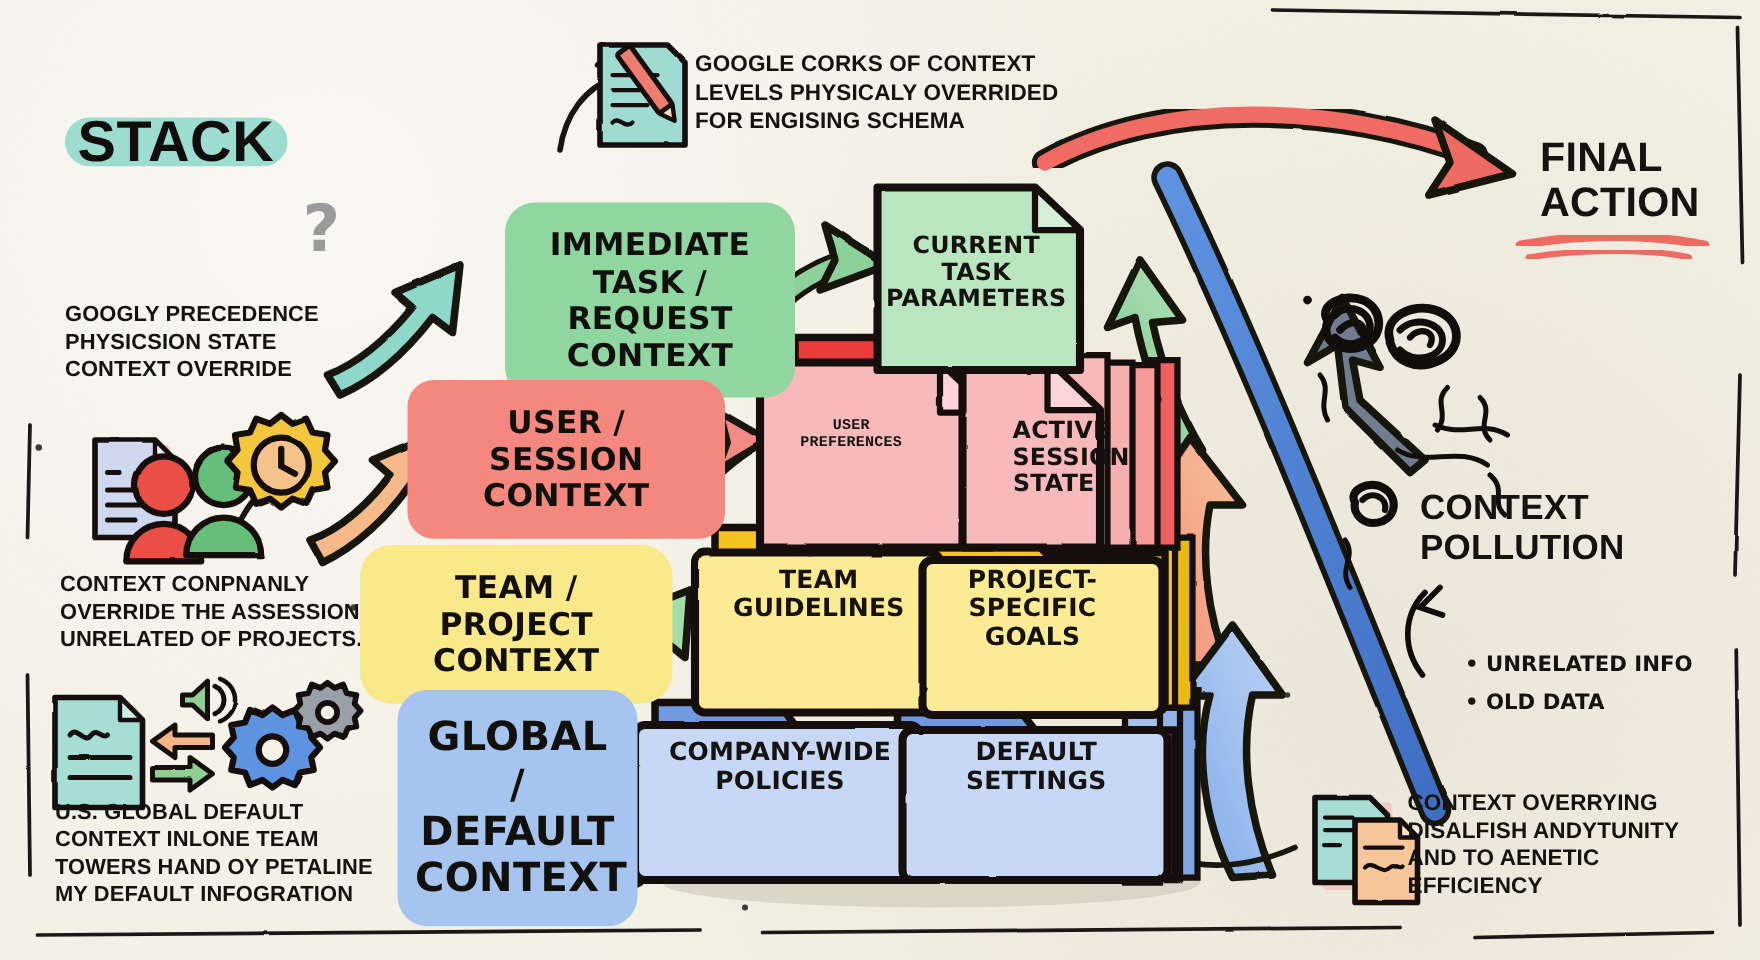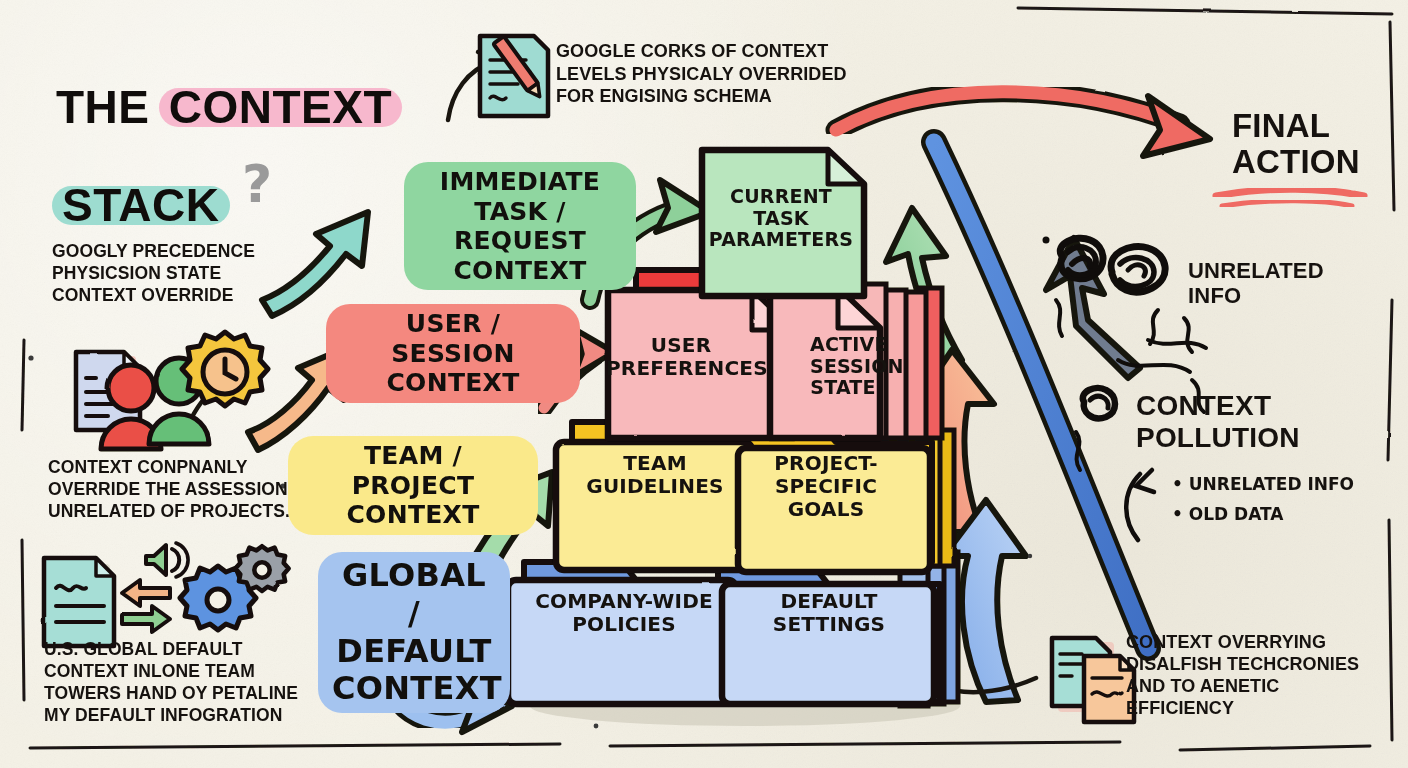--- a/index.html
+++ b/index.html
@@ -50,47 +50,47 @@
   .note { font-size: 17.5px; line-height: 1.26; letter-spacing: .1px; }
 
   
   .pill {
     position: absolute;
     font-weight: bold;
     color: #12100d;
     text-align: center;
     line-height: 1.18;
     letter-spacing: .3px;
-    padding: 5px 14px;
+    padding: 19px 14px;
     border-radius: 24px;
     white-space: pre-line;
   }
   .pill.green { background: #8fd6a0; }
-  .pill.salmon { background: #f4887f; }
+  .pill.salmon { background: #f4887f; border-radius: 21px; }
   .pill.yellow { background: #fae98a; border-radius: 25px; }
   .pill.lblue { background: #a5c4ef; }
 
   
   .ftext {
     position: absolute;
     font-weight: bold;
     color: #15120f;
     text-align: center;
     line-height: 1.14;
     letter-spacing: .2px;
     white-space: pre-line;
     pointer-events: none;
   }
 
   .qmark {
     position: absolute;
     font-size: 52px; font-weight: bold;
     color: #9a9a9a;
   }
-  .bulletrow { position: absolute; font-size: 17px; font-weight: bold; color: #16120f; }
+  .bulletrow { position: absolute; font-size: 17px; font-weight: bold; color: #16120f; margin-top: 48px; }
 </style>
 </head>
 <body>
 
 <div id="canvas">
 
   <svg class="layer" viewBox="0 0 1408 768">
     <defs>
       <filter id="rough">
         <feTurbulence type="fractalNoise" baseFrequency="0.035" numOctaves="2" seed="7" result="t"></feTurbulence>
@@ -389,83 +389,78 @@
 
     <g fill="#3a3a3a">
       <circle cx="31" cy="358" r="2.6"></circle>
       <circle cx="283" cy="486" r="2.6"></circle>
       <circle cx="1030" cy="556" r="2.2"></circle>
       <circle cx="596" cy="726" r="2.4"></circle>
     </g>
   </svg>
 
   <div class="tx title" style="left:56px; top:38px;">
-    <div style="white-space:nowrap;">
-      <span>THE </span><span class="hl pink"><span>CONTEXT</span></span>
-    </div>
     <div style="margin-top:6px; white-space:nowrap;">
       <span class="hl teal"><span>STACK</span></span>
     </div>
   </div>
   <div class="qmark" style="left:242px; top:154px;">?</div>
 
   <div class="tx note" style="left:52px; top:240px; width:250px;">GOOGLY PRECEDENCE
 PHYSICSION STATE
 CONTEXT OVERRIDE</div>
   <div class="tx note" style="left:556px; top:40px; width:300px; font-size:18px;">GOOGLE CORKS OF CONTEXT
 LEVELS PHYSICALY OVERRIDED
 FOR ENGISING SCHEMA</div>
   <div class="tx note" style="left:48px; top:456px; width:270px;">CONTEXT CONPNANLY
 OVERRIDE THE ASSESSION
 UNRELATED OF PROJECTS.</div>
   <div class="tx note" style="left:44px; top:638px; width:290px;">U.S. GLOBAL DEFAULT
 CONTEXT INLONE TEAM
 TOWERS HAND OY PETALINE
 MY DEFAULT INFOGRATION</div>
   <div class="tx note" style="left:1126px; top:632px; width:250px; font-size:18px; line-height:1.22;">CONTEXT OVERRYING
-DISALFISH TECHCRONIES
+DISALFISH ANDYTUNITY
 AND TO AENETIC
 EFFICIENCY</div>
 
   <div class="pill green" style="left:404px; top:162px; width:232px; font-size:25px;">IMMEDIATE
 TASK / REQUEST
 CONTEXT</div>
   <div class="pill salmon" style="left:326px; top:304px; width:254px; font-size:25px;">USER / SESSION
 CONTEXT</div>
   <div class="pill yellow" style="left:288px; top:436px; width:250px; font-size:25px;">TEAM / PROJECT
 CONTEXT</div>
   <div class="pill lblue" style="left:318px; top:552px; width:192px; font-size:32px;">GLOBAL /
 DEFAULT
 CONTEXT</div>
 
   <div class="ftext" style="left:700px; top:186px; width:162px; font-size:19px;">CURRENT
 TASK
 PARAMETERS</div>
 
-  <div class="ftext" style="left:606px; top:334px; width:150px; font-size:20px;">USER
+  <div class="ftext" style="left:606px; top:334px; width:150px; font-size:12px;font-family:Liberation Mono, monospace;">USER
 PREFERENCES</div>
   <div class="ftext" style="left:766px; top:334px; width:110px; font-size:19px;padding-left:44px;">ACTIVE
 SESSION
 STATE</div>
 
   <div class="ftext" style="left:572px; top:452px; width:166px; font-size:20px;">TEAM
 GUIDELINES</div>
   <div class="ftext" style="left:752px; top:452px; width:148px; font-size:20px;">PROJECT-
 SPECIFIC
 GOALS</div>
 
   <div class="ftext" style="left:526px; top:590px; width:196px; font-size:20px;">COMPANY-WIDE
 POLICIES</div>
   <div class="ftext" style="left:738px; top:590px; width:182px; font-size:20px;">DEFAULT
 SETTINGS</div>
 
   <div class="tx" style="left:1232px; top:108px; font-size:33px; line-height:1.1;">FINAL
 ACTION</div>
-  <div class="tx" style="left:1188px; top:258px; font-size:22px; line-height:1.14;">UNRELATED
-INFO</div>
   <div class="tx" style="left:1136px; top:390px; font-size:28px; line-height:1.14;">CONTEXT
 POLLUTION</div>
   <div class="bulletrow" style="left:1172px; top:474px;">
     <span>•&nbsp;</span><span>UNRELATED INFO</span>
   </div>
   <div class="bulletrow" style="left:1172px; top:504px;">
     <span>•&nbsp;</span><span>OLD DATA</span>
   </div>
 
 </div>

